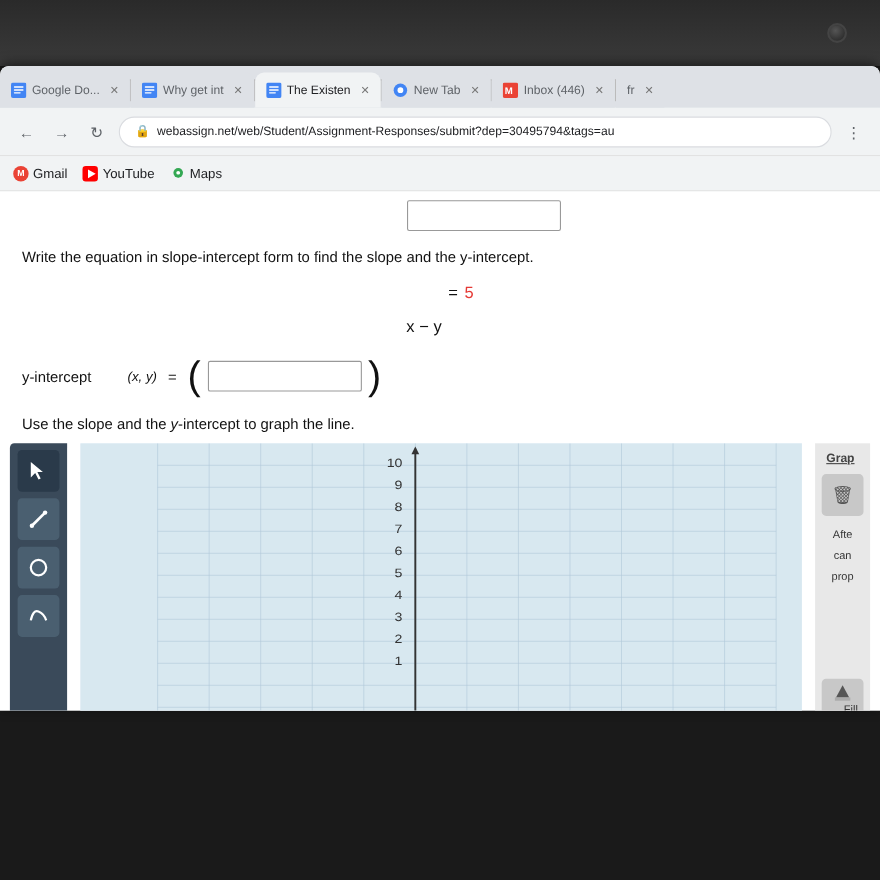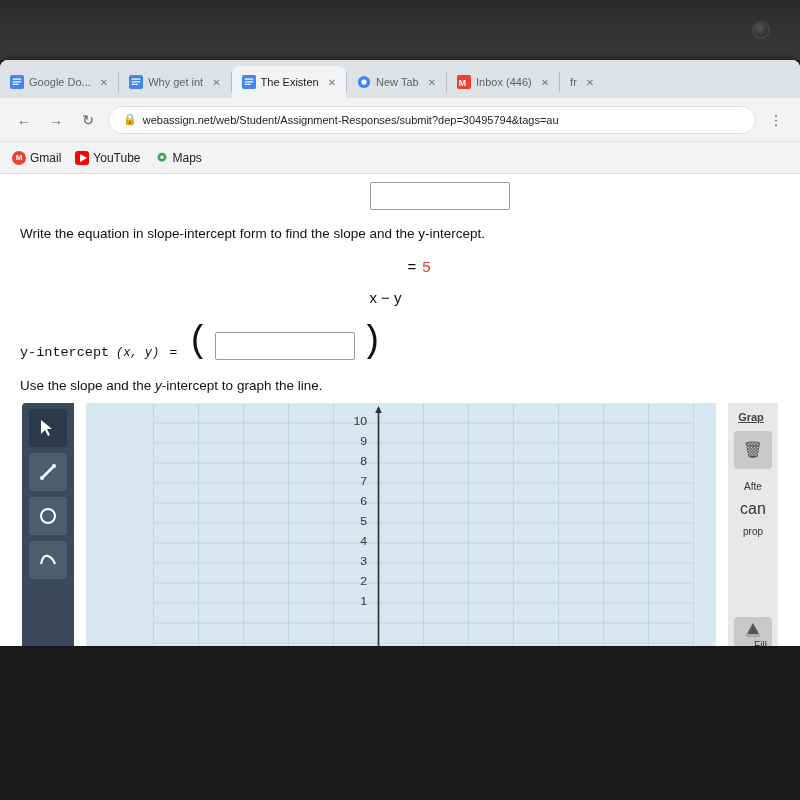--- a/index.html
+++ b/index.html
@@ -237,25 +237,24 @@
       width: 140px;
       height: 28px;
       border: 1.5px solid #999;
       border-radius: 2px;
       background: #fff;
     }
 
     
     .yintercept-row {
       display: flex;
-      align-items: flex-end;
+      align-items: center;
       padding: 4px 20px;
       gap: 6px;
       margin-bottom: 12px;
-      font-family: Liberation Mono, monospace;
     }
     .yintercept-label {
       font-size: 13.5px;
       color: #111;
       min-width: 90px;
     }
     .xy-label {
       font-size: 12px;
       color: #111;
       font-style: italic;
@@ -275,21 +274,21 @@
       width: 140px;
       height: 28px;
       border: 1.5px solid #999;
       border-radius: 2px;
       background: #fff;
     }
 
     
     .graph-area {
       display: flex;
-      margin: 0 22px;
+      margin: 0 9px;
       gap: 12px;
     }
 
     
     .tool-panel {
       width: 52px;
       background: #3a4a5a;
       display: flex;
       flex-direction: column;
       align-items: center;
@@ -583,21 +582,21 @@
           <text x="250" y="162" font-size="11" fill="#333" text-anchor="end">3</text>
           <text x="250" y="182" font-size="11" fill="#333" text-anchor="end">2</text>
           <text x="250" y="202" font-size="11" fill="#333" text-anchor="end">1</text>
         </svg>
       </div>
 
       <div class="right-panel">
         <div class="right-label">Grap</div>
         <div class="trash-btn">🗑</div>
         <div style="font-size:10px; color:#333; margin-top:4px;">Afte</div>
-        <div style="font-size:16px; color:#333;text-align:right;">can</div>
+        <div style="font-size:10px; color:#333;text-align:right;">can</div>
         <div style="font-size:10px; color:#333;">prop</div>
         <div class="fill-btn">
           <svg width="18" height="18" viewBox="0 0 18 18">
             <path d="M3,14 L9,3 L15,14 Z" fill="#555" stroke="none"></path>
             <rect x="2" y="14" width="14" height="3" fill="#aaa"></rect>
           </svg>
           <span style="font-size:10px; color:#333; margin-top:2px;padding-left:15px;">Fill</span>
         </div>
       </div>
     </div>

